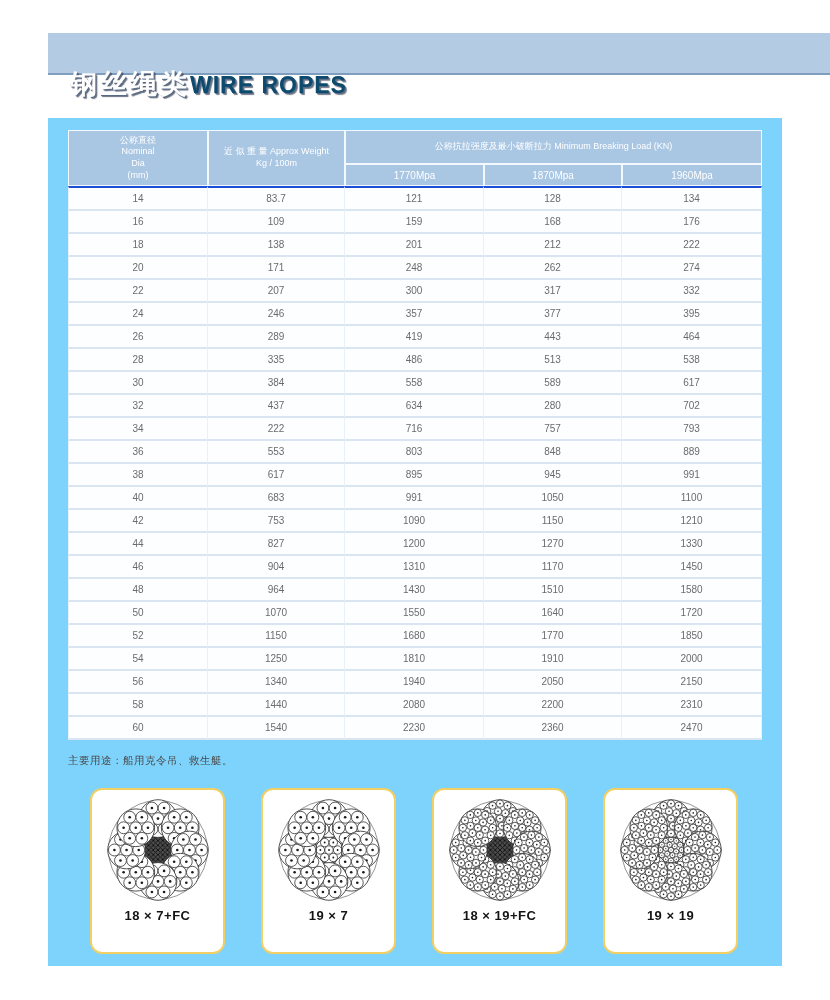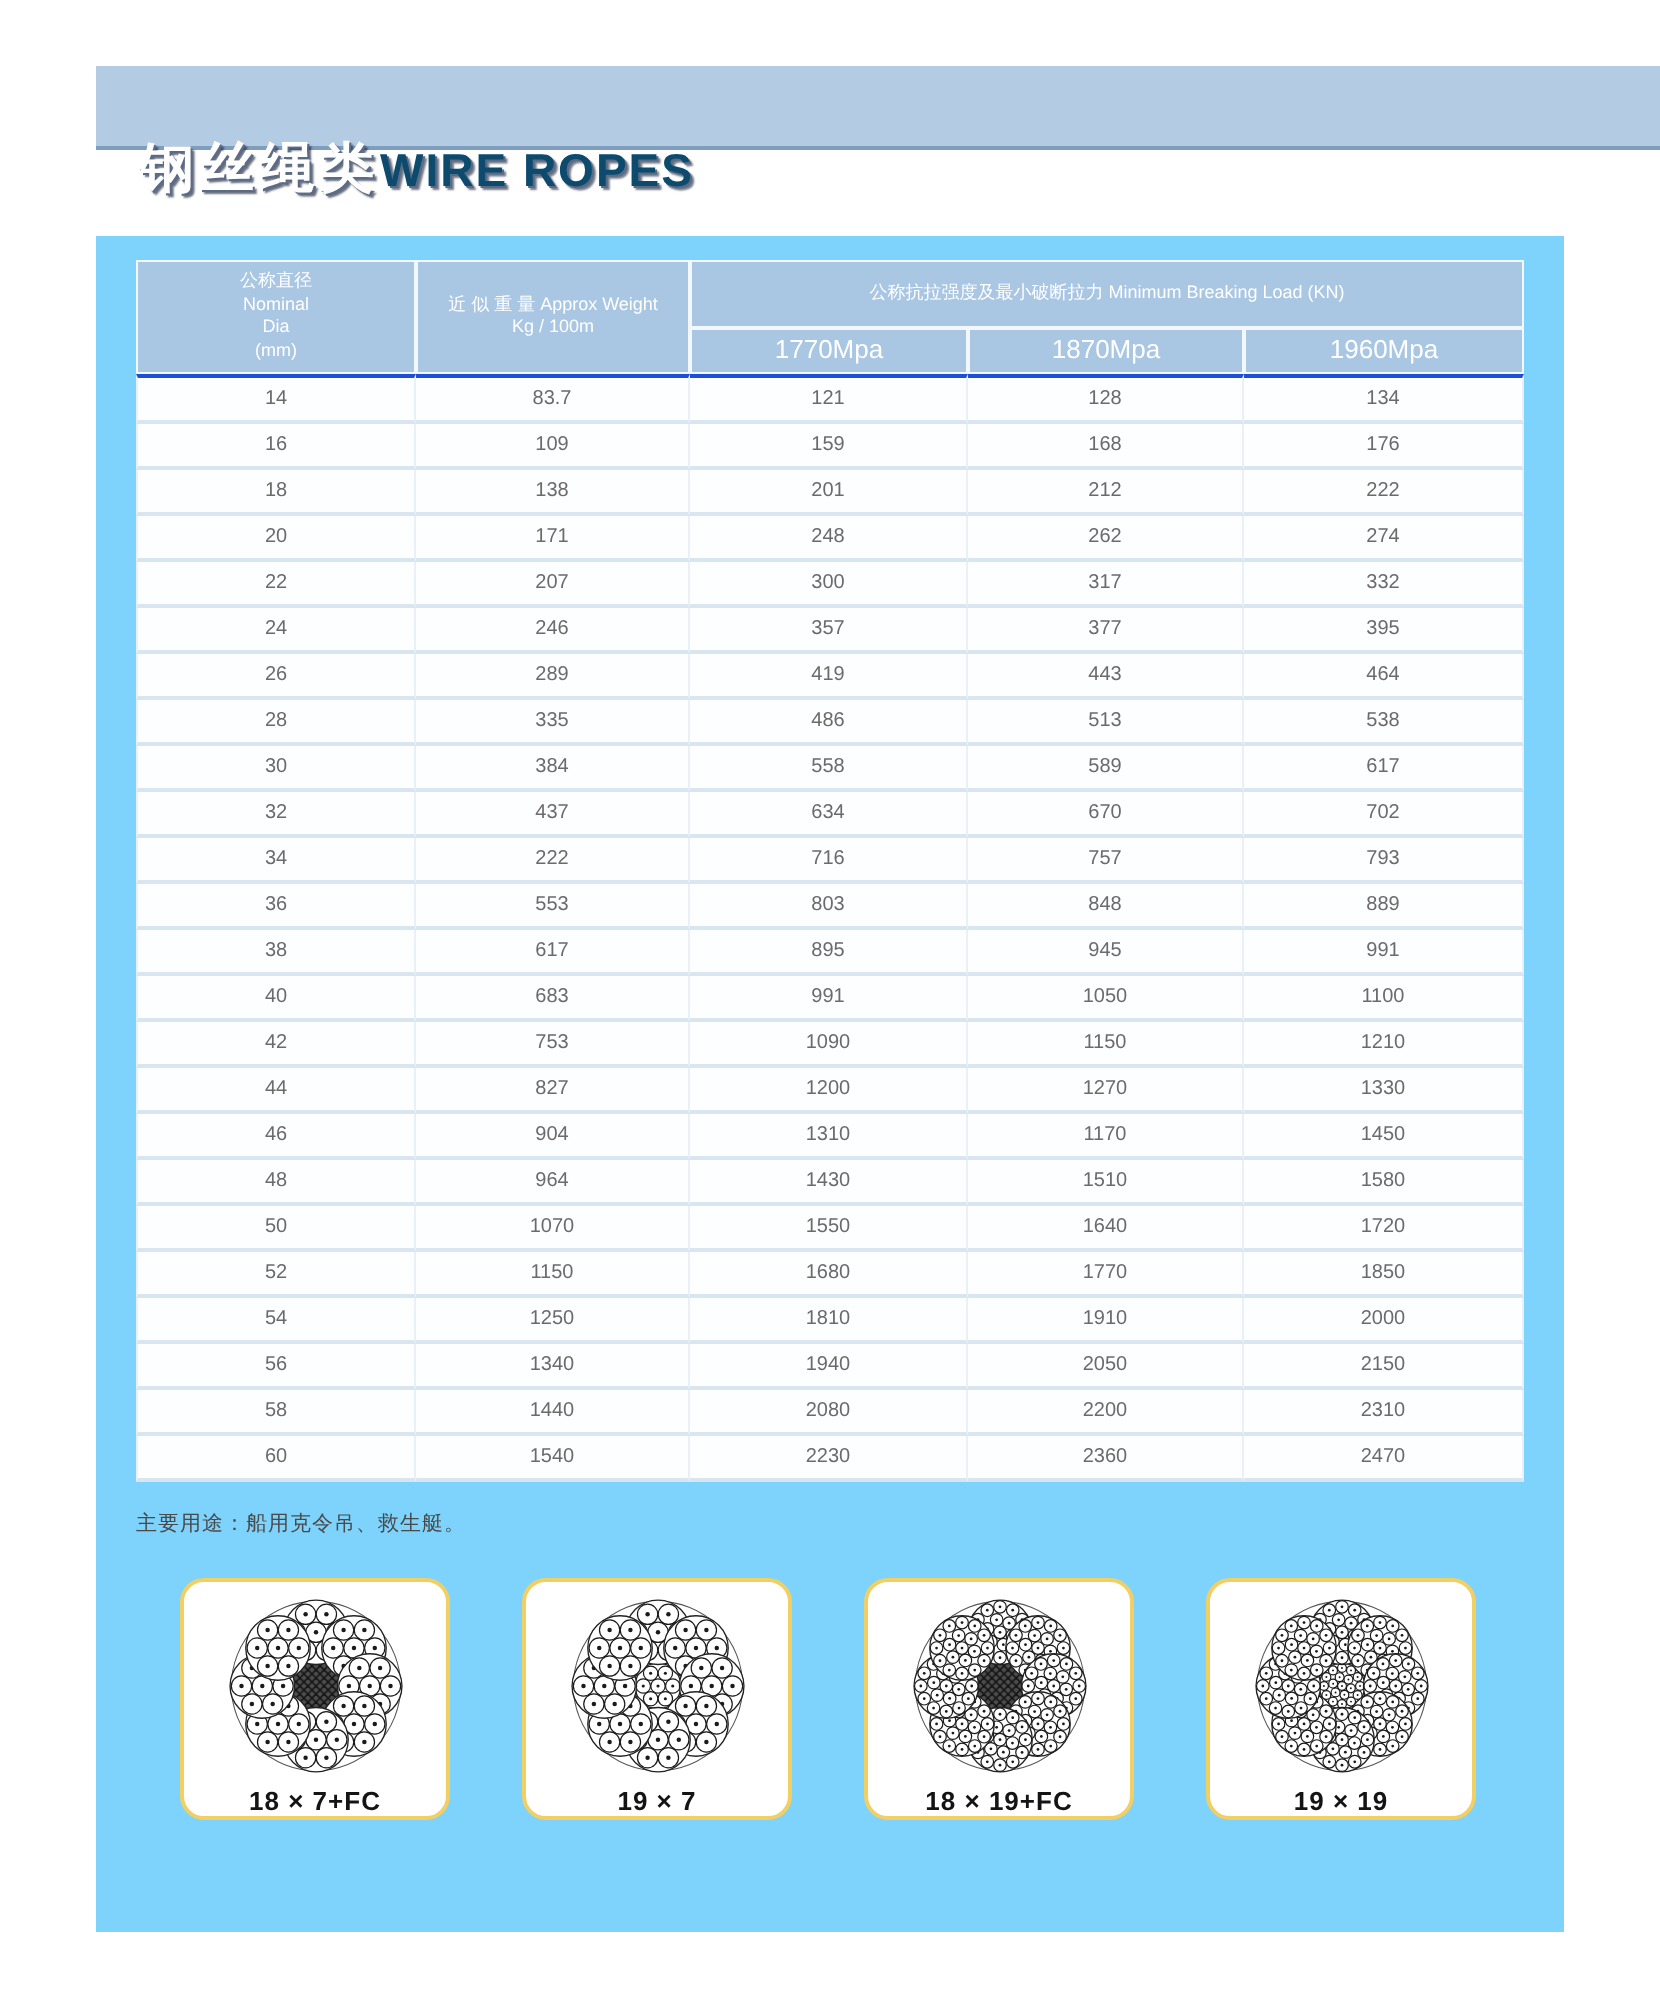--- a/index.html
+++ b/index.html
@@ -40,37 +40,37 @@
   }
 
   
   table.spec{border-collapse:separate;border-spacing:0;margin:12px 0 0 20px;width:694px;table-layout:fixed;}
   table.spec th{
     background:#a9c6e3;color:#ffffff;font-weight:normal;
     font-size:9px;line-height:1.3;text-align:center;vertical-align:middle;
     border:1px solid #f3f8fc;padding:2px 1px;box-sizing:border-box;
   }
   th.pre{white-space:pre-line;}
-  tr.subhead th{height:22px;font-size:13px;}
+  tr.subhead th{height:22px;font-size:10px;}
   th.group{height:34px;}
   table.spec td{
     background:#fdfeff;color:#6b6b6b;font-size:10px;text-align:center;
     height:21px;border-bottom:2px solid #d9e6f2;border-right:1px solid #e9f0f7;
     padding:0;box-sizing:content-box;
   }
   table.spec td:first-child{border-left:1px solid #e9f0f7;}
   table.spec tbody tr:first-child td{border-top:2px solid #1d4ed8;}
 
   
   .note{margin:14px 0 0 20px;font-size:10.5px;color:#4a4a4a;letter-spacing:.5px;}
 
   
   .diagrams{display:flex;gap:36px;margin:20px 0 0 42px;}
   .card{
-    width:135px;height:121px;background:#ffffff;border:2px solid #f2cf63;border-radius:12px;
+    width:135px;height:166px;background:#ffffff;border:2px solid #f2cf63;border-radius:12px;
     display:flex;flex-direction:column;align-items:center;box-sizing:border-box;padding-top:5px;
   }
   .card svg{width:110px;height:110px;display:block;}
   .card .lbl{font-size:13px;font-weight:bold;color:#141414;margin-top:3px;letter-spacing:.5px;}
 </style>
 </head>
 <body>
 
 <div class="page">
 
@@ -169,21 +169,21 @@
             <td>30</td>
             <td>384</td>
             <td>558</td>
             <td>589</td>
             <td>617</td>
           </tr>
           <tr>
             <td>32</td>
             <td>437</td>
             <td>634</td>
-            <td>670</td>
+            <td>280</td>
             <td>702</td>
           </tr>
           <tr>
             <td>34</td>
             <td>222</td>
             <td>716</td>
             <td>757</td>
             <td>793</td>
           </tr>
           <tr>

